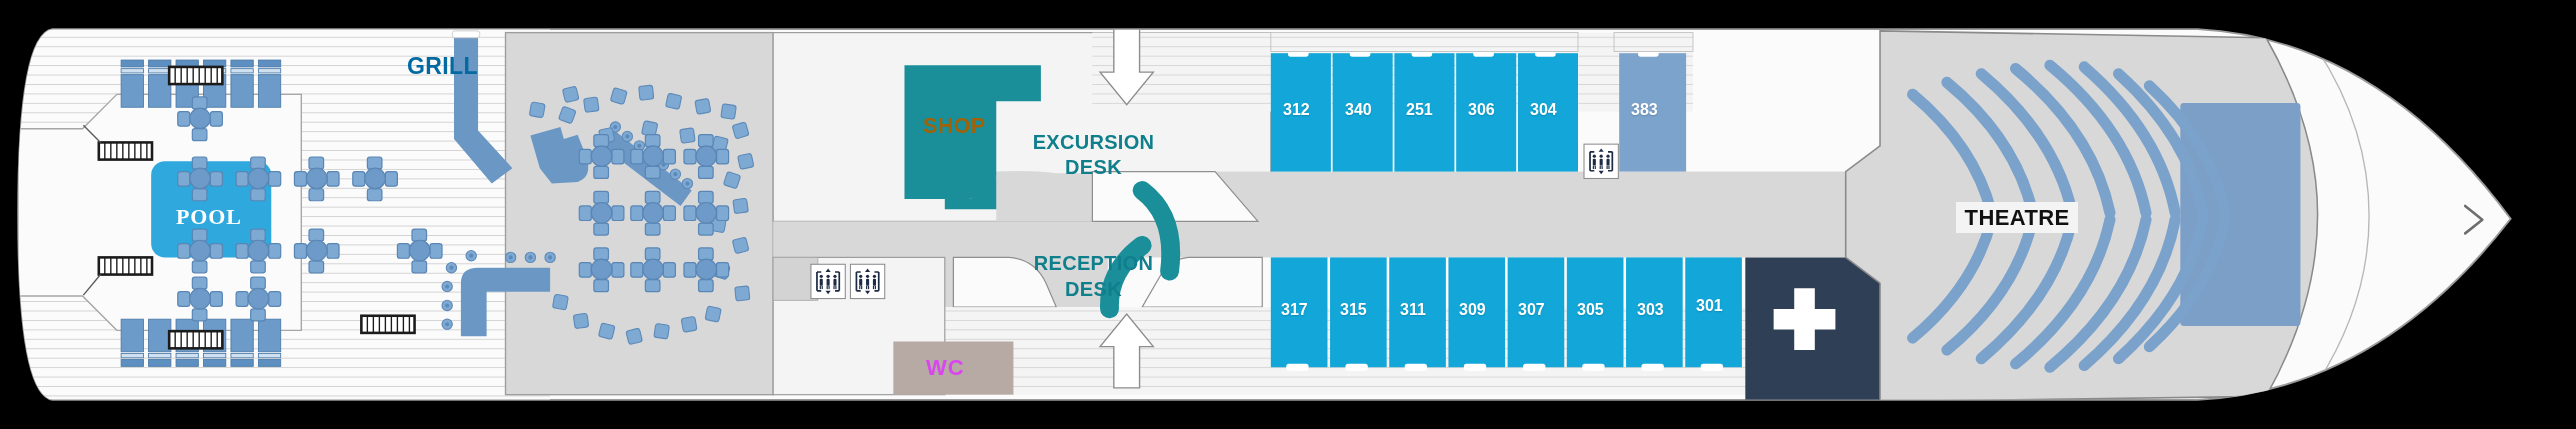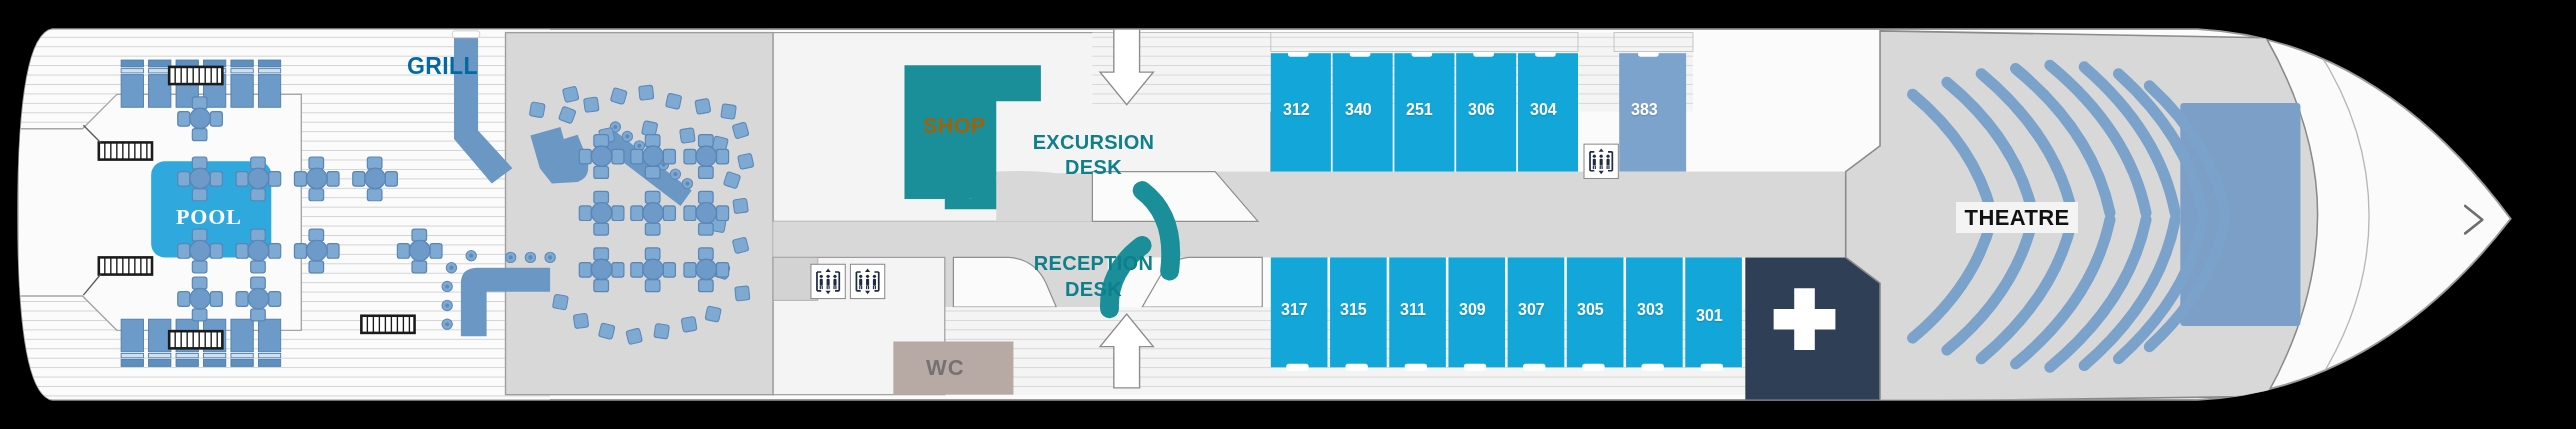--- a/index.html
+++ b/index.html
@@ -6,21 +6,21 @@
   #stage{position:relative;width:2576px;height:429px;background:#000;overflow:hidden;
          font-family:"Liberation Sans",sans-serif;}
   #stage svg{position:absolute;left:0;top:0;}
   .cabin-num{position:absolute;color:#ffffff;font-size:16px;font-weight:600;
              text-shadow:0 0.9px 1.7px rgba(0,0,0,.18);}
   .area-label{position:absolute;font-size:23px;font-weight:700;letter-spacing:0.4px;color:#0369a1;}
   .teal-label{position:absolute;font-size:20px;font-weight:700;color:#0f7f8c;
               text-align:center;line-height:1.12;letter-spacing:0.3px;}
   .pool-label{position:absolute;color:#ffffff;font-size:22px;font-weight:600;letter-spacing:0.9px;}
   .shop-label{position:absolute;color:#a16207;font-size:21.5px;font-weight:600;letter-spacing:0.4px;}
-  .wc-label{position:absolute;color:#737373;font-size:22px;font-weight:600;letter-spacing:0.9px;}
+  .wc-label{position:absolute;color:#d946ef;font-size:22px;font-weight:600;letter-spacing:0.9px;}
   .theatre-label{position:absolute;font-size:22px;font-weight:600;color:#111;
                  background:#f4f4f4;padding:2.6px 8.6px;letter-spacing:0.4px;}
 </style>
 </head>
 <body>
 
 <div id="stage">
 
 <svg width="2576" height="429" viewBox="0 0 3000 500" xmlns="http://www.w3.org/2000/svg">
 
@@ -378,16 +378,16 @@
 <div class="cabin-num" style="left:1530px; top:101px;">304</div>
 <div class="cabin-num" style="left:1631px; top:101px;">383</div>
 
 <div class="cabin-num" style="left:1281px; top:301px;">317</div>
 <div class="cabin-num" style="left:1340px; top:301px;">315</div>
 <div class="cabin-num" style="left:1400px; top:301px;">311</div>
 <div class="cabin-num" style="left:1459px; top:301px;">309</div>
 <div class="cabin-num" style="left:1518px; top:301px;">307</div>
 <div class="cabin-num" style="left:1577px; top:301px;">305</div>
 <div class="cabin-num" style="left:1637px; top:301px;">303</div>
-<div class="cabin-num" style="left:1696px; top:307px;text-align:right;">301</div>
+<div class="cabin-num" style="left:1696px; top:297px;text-align:right;">301</div>
 
 </div>
 
 
 </body></html>

